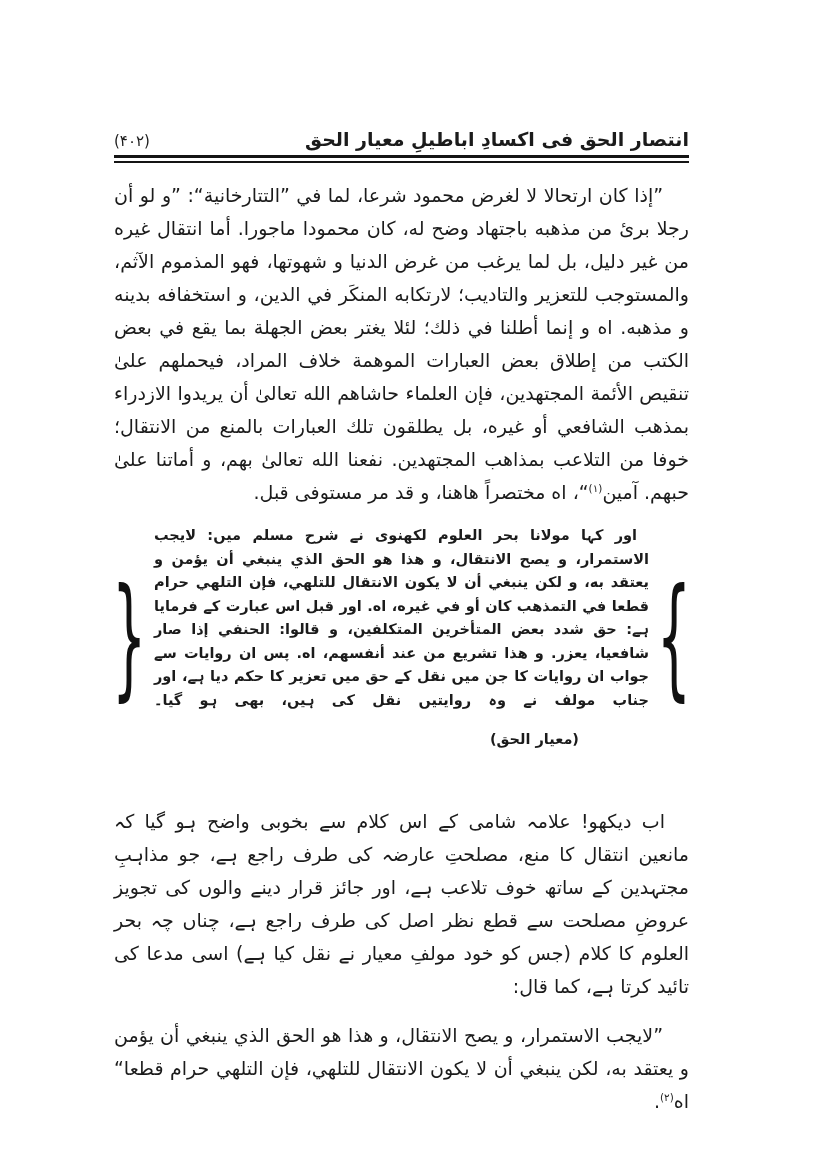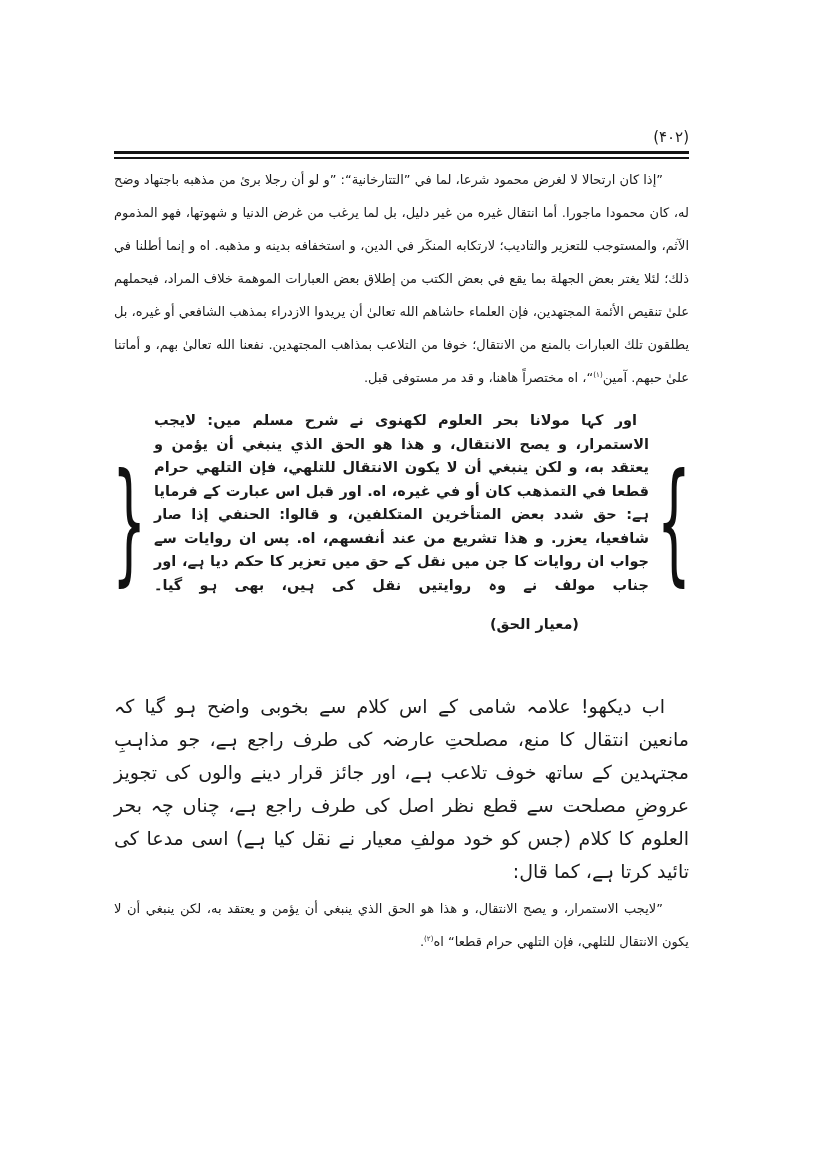--- a/index.html
+++ b/index.html
@@ -44,27 +44,27 @@
   p{margin:0;}
   .urdu-para{
     font-size:19px;
     line-height:33px;
     text-align:justify;
     text-align-last:right;
     direction:rtl;
     margin-top:14px;
   }
   .arabic-para{
-    font-size:13px;
+    font-size:19px;
     line-height:33px;
     text-align:justify;
     text-align-last:right;
     direction:rtl;
     text-indent:26px;
-    margin-top:4px;
+    margin-top:16px;
   }
   .fn-ref{
     font-size:0.55em;
     vertical-align:super;
     line-height:0;
   }
   
   .boxed-note{
     position:relative;
     margin:10px 6px 0 6px;
@@ -95,20 +95,21 @@
     text-indent:0;
   }
 </style>
 </head>
 <body>
 
 <div class="page">
   <div class="content">
 
     <div class="header-row">
+      <div class="header-title">انتصار الحق فی اکسادِ اباطیلِ معیار الحق</div>
       <div class="page-number">(۴۰۲)</div>
     </div>
 
     <div class="double-rule top"></div>
 
 
     <p class="arabic-para"><span>”إذا كان ارتحالا لا لغرض محمود شرعا، لما في ”التتارخانية“: ”و لو أن رجلا برئ من مذهبه باجتهاد وضح له، كان محمودا ماجورا. أما انتقال غيره من غير دليل، بل لما يرغب من غرض الدنيا و شهوتها، فهو المذموم الآثم، والمستوجب للتعزير والتاديب؛ لارتكابه المنكَر في الدين، و استخفافه بدينه و مذهبه. اه و إنما أطلنا في ذلك؛ لئلا يغتر بعض الجهلة بما يقع في بعض الكتب من إطلاق بعض العبارات الموهمة خلاف المراد، فيحملهم علىٰ تنقيص الأئمة المجتهدين، فإن العلماء حاشاهم الله تعالىٰ أن يريدوا الازدراء بمذهب الشافعي أو غيره، بل يطلقون تلك العبارات بالمنع من الانتقال؛ خوفا من التلاعب بمذاهب المجتهدين. نفعنا الله تعالىٰ بهم، و أماتنا علىٰ حبهم. آمين</span><sup class="fn-ref">(۱)</sup><span>“، اه مختصراً هاهنا، و قد مر مستوفى قبل.</span></p>
 
     <div class="boxed-note">
       <span class="brace brace-right">}</span>

